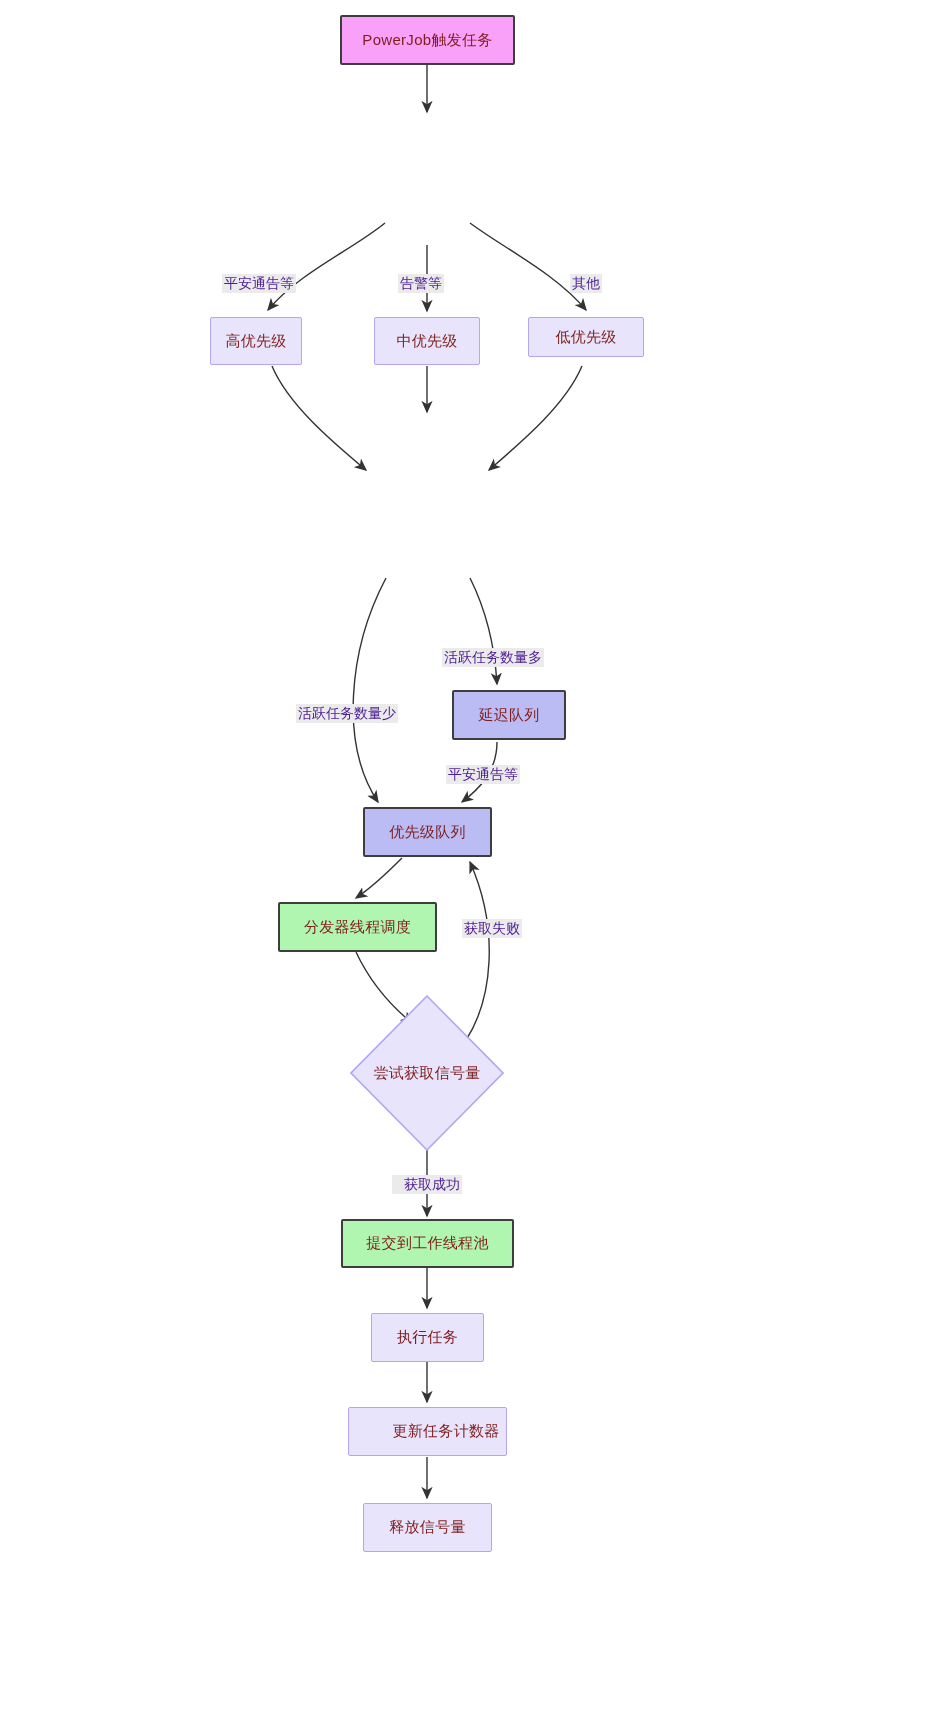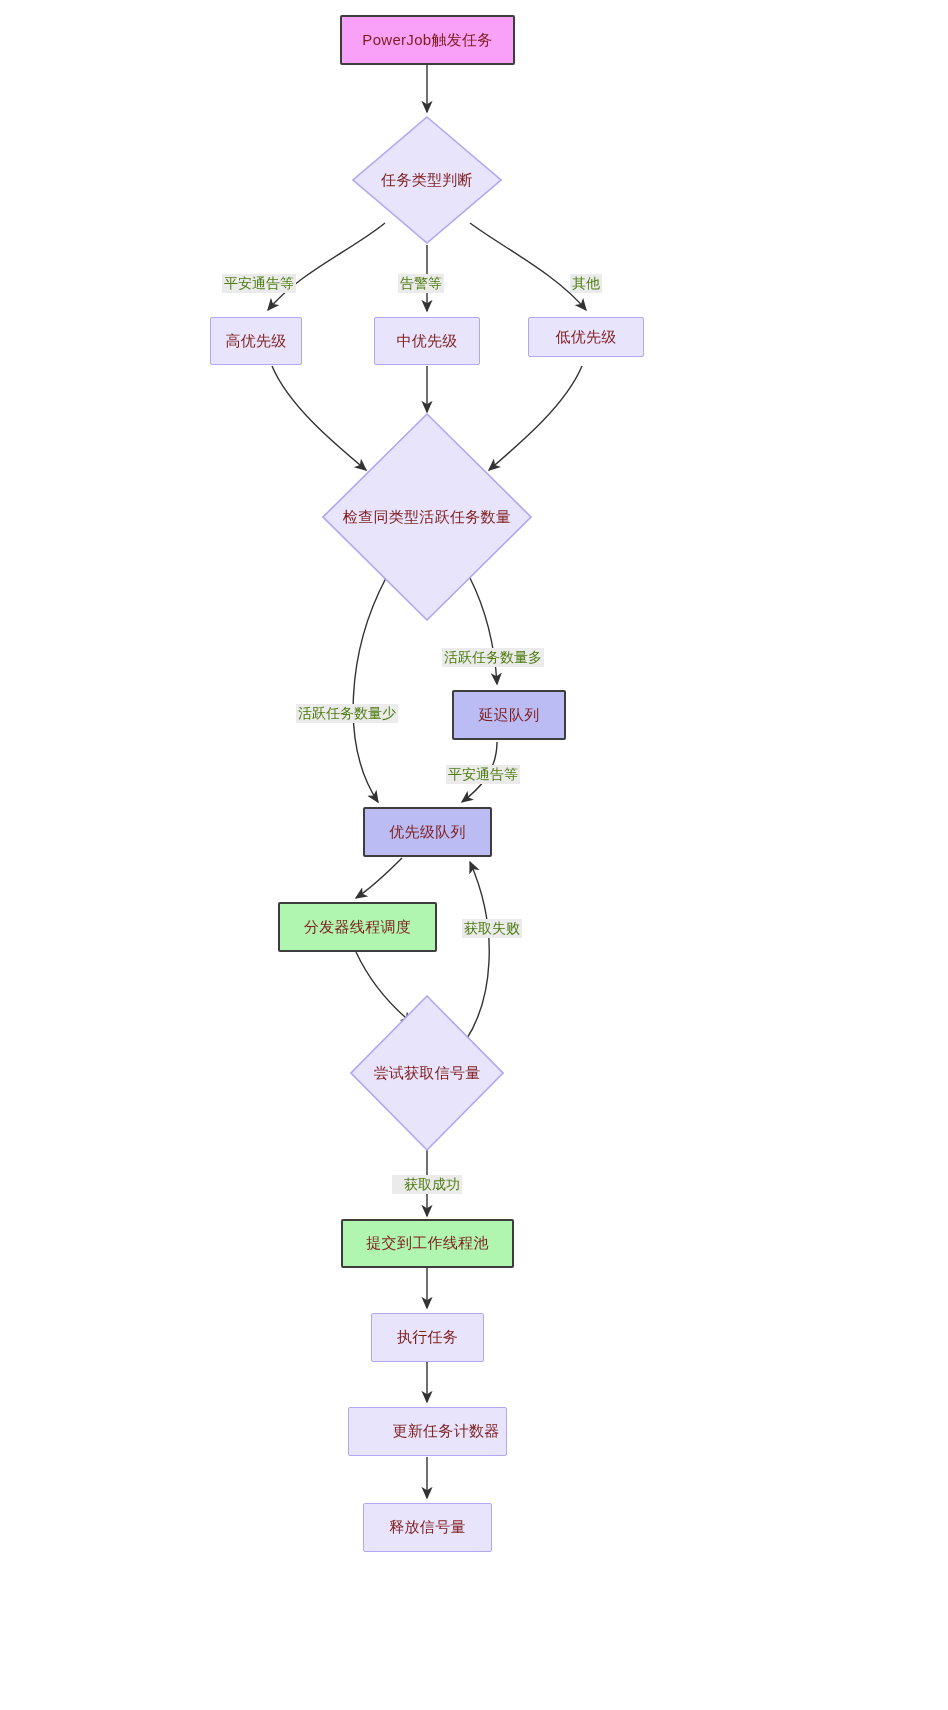--- a/index.html
+++ b/index.html
@@ -72,21 +72,21 @@
     height: 100%;
   }
   .diamond .dlabel {
     position: relative;
     z-index: 2;
     white-space: nowrap;
   }
   .edge-label {
     position: absolute;
     background: #ebebeb;
-    color: #4d7c0f;
+    color: #4c1d95;
     font-size: 14px;
     line-height: 1.2;
     padding: 1px 2px;
     white-space: nowrap;
     box-sizing: border-box;
   }
 </style>
 </head>
 <body>
 
@@ -133,45 +133,33 @@
       <path d="M427,1362 L427,1402"></path>
 
       <path d="M427,1457 L427,1498"></path>
     </g>
   </svg>
 
   <div class="node rect pink" style="left:340px; top:15px; width:175px; height:50px;">
     <span>PowerJob触发任务</span>
   </div>
 
-  <div class="node diamond" style="left:352px; top:116px; width:150px; height:128px;">
-    <svg class="dshape" viewBox="0 0 150 128" preserveAspectRatio="none">
-      <polygon points="75,1 149,64 75,127 1,64" fill="#e7e4fb" stroke="#b3a6f2" stroke-width="1.6"></polygon>
-    </svg>
-    <span class="dlabel">任务类型判断</span>
-  </div>
 
   <div class="node rect lavender" style="left:210px; top:317px; width:92px; height:48px;">
     <span>高优先级</span>
   </div>
 
   <div class="node rect lavender" style="left:374px; top:317px; width:106px; height:48px;">
     <span>中优先级</span>
   </div>
 
   <div class="node rect lavender" style="left:528px; top:317px; width:116px; height:40px;">
     <span>低优先级</span>
   </div>
 
-  <div class="node diamond" style="left:322px; top:413px; width:210px; height:208px;">
-    <svg class="dshape" viewBox="0 0 210 208" preserveAspectRatio="none">
-      <polygon points="105,1 209,104 105,207 1,104" fill="#e7e4fb" stroke="#b3a6f2" stroke-width="1.6"></polygon>
-    </svg>
-    <span class="dlabel">检查同类型活跃任务数量</span>
-  </div>
 
   <div class="node rect periwinkle" style="left:452px; top:690px; width:114px; height:50px;">
     <span>延迟队列</span>
   </div>
 
   <div class="node rect periwinkle" style="left:363px; top:807px; width:129px; height:50px;">
     <span>优先级队列</span>
   </div>
 
   <div class="node rect green" style="left:278px; top:902px; width:159px; height:50px;">

